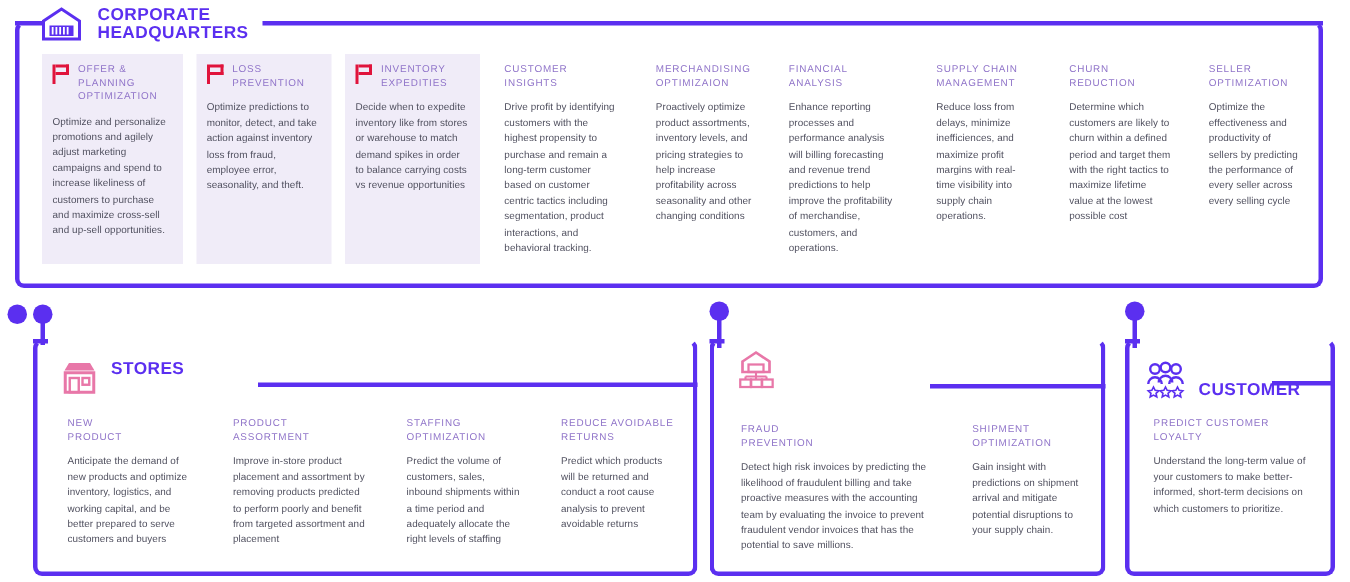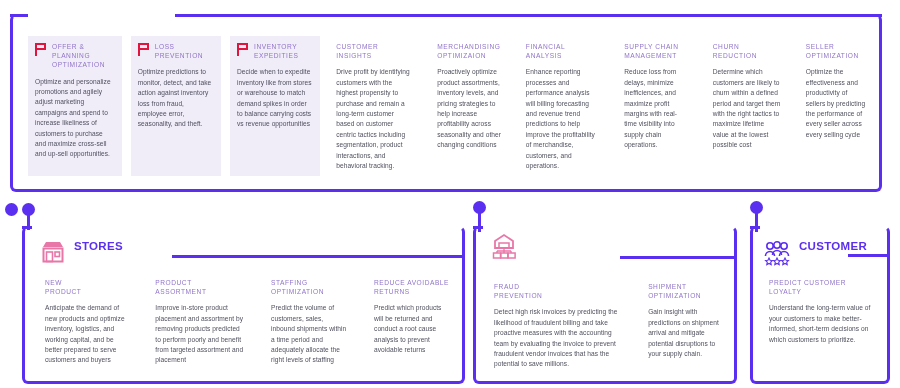--- a/index.html
+++ b/index.html
@@ -89,35 +89,50 @@
   .dw1{width:148px}.dw2{width:88px}
 
   
   .cu-frame{
     position:absolute;left:750px;top:226px;width:140px;height:158px;
     border:3px solid #5b2ff0;border-radius:6px;box-sizing:border-box;
     border-top-color:transparent;
   }
   .cu-top-left{position:absolute;left:750px;top:226px;width:10px;height:3px;background:#5b2ff0;}
   .cu-top-right{position:absolute;left:848px;top:254px;width:42px;height:3px;background:#5b2ff0;}
-  .cu-head{position:absolute;left:762px;top:240px;display:flex;align-items:flex-start;gap:7px;}
+  .cu-head{position:absolute;left:762px;top:240px;display:flex;align-items:flex-end;gap:7px;}
   .cu-cards{position:absolute;left:762px;top:272px;width:128px;}
   .cw1{width:128px}
 
   svg{display:block;}
 </style>
 </head>
 <body>
 
 <div class="canvas">
 
   <div class="chq-frame"></div>
   <div class="chq-top-left"></div>
   <div class="chq-top-right"></div>
 
+  <div class="chq-head">
+    <span>
+      <svg width="30" height="28" viewBox="0 0 30 28">
+        <path d="M3 12 L15 4 L27 12 L27 24 L3 24 Z" fill="none" stroke="#5b2ff0" stroke-width="2"></path>
+        <rect x="7" y="15" width="16" height="7" fill="#5b2ff0"></rect>
+        <rect x="8.5" y="16" width="1.2" height="5" fill="#ffffff"></rect>
+        <rect x="11" y="16" width="1.2" height="5" fill="#ffffff"></rect>
+        <rect x="13.5" y="16" width="1.2" height="5" fill="#ffffff"></rect>
+        <rect x="16" y="16" width="1.2" height="5" fill="#ffffff"></rect>
+        <rect x="18.5" y="16" width="1.2" height="5" fill="#ffffff"></rect>
+      </svg>
+    </span>
+    <span class="sect-title">CORPORATE
+HEADQUARTERS</span>
+  </div>
 
   <div class="chq-cards">
 
     <div class="card tinted w1">
       <div class="card-head">
         <span class="flag">
             <i class="pole"></i>
             <i class="cloth"></i>
           </span>
         <span class="card-title">OFFER &amp; PLANNING

